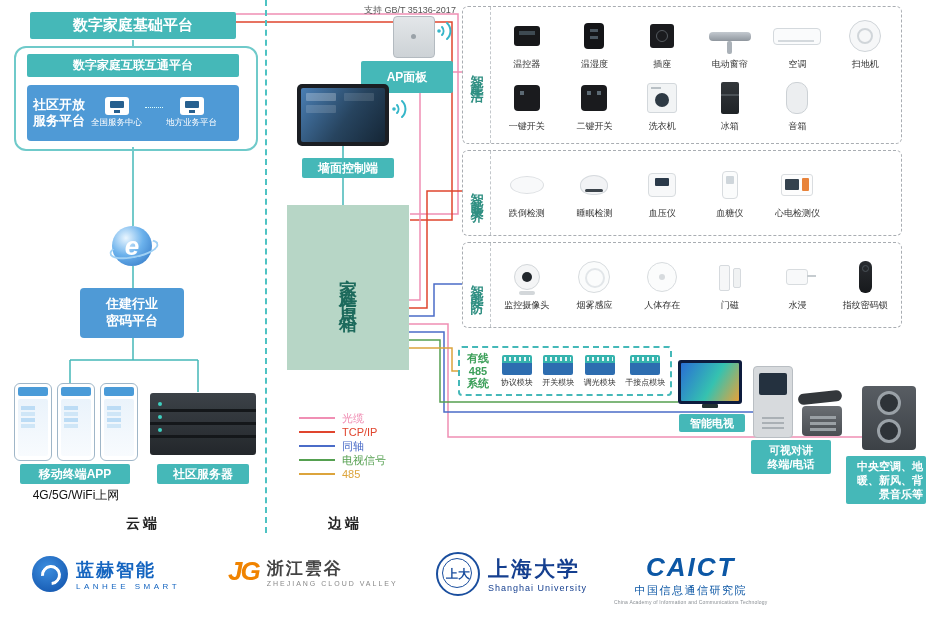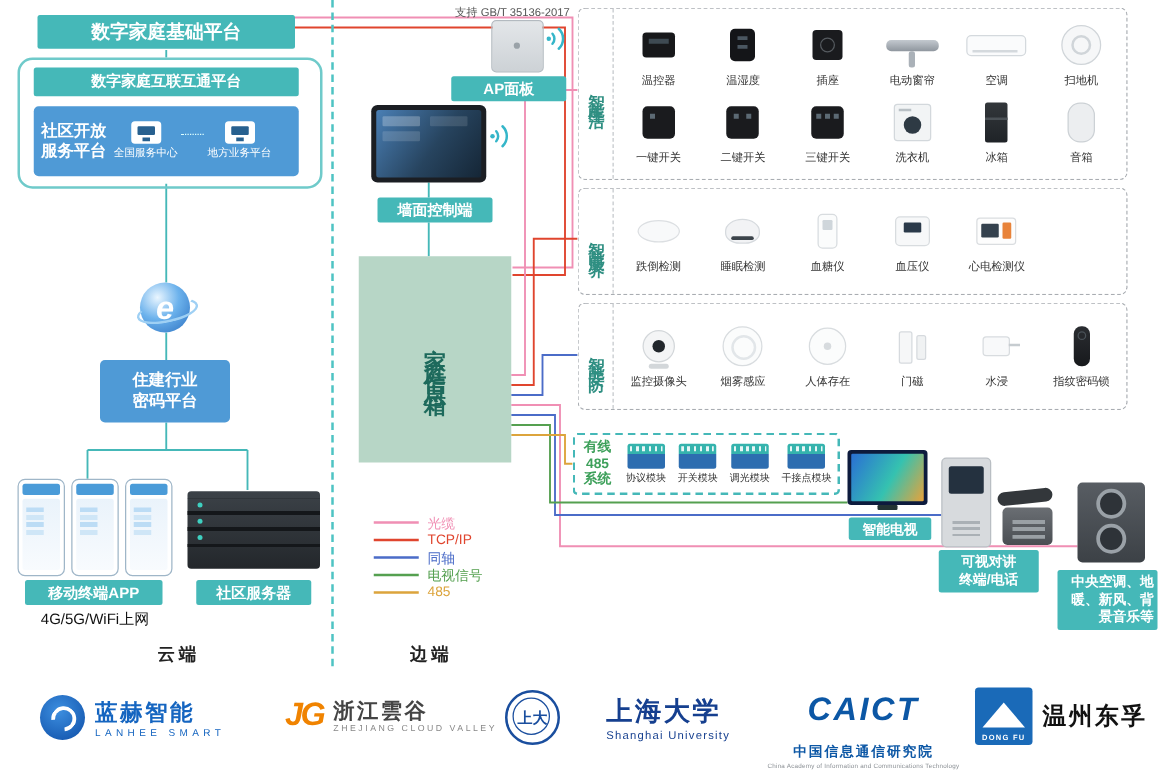--- a/index.html
+++ b/index.html
@@ -42,21 +42,21 @@
       background:repeating-linear-gradient(180deg,transparent 0 10px,#14171a 10px 13px);}
   #server::before{content:"";position:absolute;left:8px;top:9px;width:4px;height:4px;border-radius:50%;background:#3ed0c0;box-shadow:0 13px 0 #3ed0c0,0 26px 0 #3ed0c0;z-index:1;}
   #server-label{left:157px;top:464px;width:92px;height:20px;font-size:12px;}
   #cloud-zone{left:126px;top:515px;}
   #divider{position:absolute;left:265px;top:0;height:533px;border-left:2px dashed #4ec3c3;z-index:1;}
   
   #standard-note{position:absolute;left:364px;top:4px;font-size:9px;color:#555;z-index:2;}
   #ap-panel{position:absolute;left:393px;top:16px;width:40px;height:40px;background:linear-gradient(#e3e6e9,#cdd2d6);border:1px solid #b3bac0;border-radius:4px;z-index:2;}
   #ap-panel::after{content:"";position:absolute;left:17px;top:17px;width:5px;height:5px;border-radius:50%;background:#9aa2a8;}
   .wifi{position:absolute;z-index:2;}
-  #ap-label{left:361px;top:61px;width:92px;height:20px;font-size:12px;}
+  #ap-label{left:361px;top:61px;width:92px;height:32px;font-size:12px;}
   #wall-control{position:absolute;left:297px;top:84px;width:92px;height:62px;background:#1b1e23;border-radius:5px;z-index:2;padding:4px;box-sizing:border-box;}
   #wall-control .screen{width:100%;height:100%;border-radius:2px;background:linear-gradient(125deg,#4a7fb5,#27445f 55%,#152636);position:relative;}
   #wall-control .screen::after{content:"";position:absolute;left:5px;top:5px;width:30px;height:8px;background:rgba(255,255,255,.25);border-radius:1px;box-shadow:0 12px 0 rgba(255,255,255,.15),38px 0 0 rgba(255,255,255,.12);}
   #wall-label{left:302px;top:158px;width:92px;height:20px;font-size:12px;}
   #info-box{position:absolute;left:287px;top:205px;width:122px;height:165px;background:#b7d6c6;z-index:2;
             display:flex;align-items:center;justify-content:center;}
   #info-box .vtext{writing-mode:vertical-rl;text-orientation:upright;letter-spacing:9px;
             font-size:18px;font-weight:bold;color:#1d6a5c;}
   #legend{position:absolute;left:299px;top:411px;z-index:2;}
   .legend-row{display:flex;align-items:center;height:14px;}
@@ -157,29 +157,29 @@
   .logo{position:absolute;display:flex;align-items:center;z-index:2;}
   #logo-lanhee{left:32px;top:556px;}
   .lanhee-icon{width:36px;height:36px;border-radius:50%;background:radial-gradient(circle at 42% 35%,#3d8fe0,#0d4da6);position:relative;margin-right:8px;}
   .lanhee-icon::after{content:"";position:absolute;left:9px;top:9px;width:14px;height:14px;border:3px solid #fff;border-radius:50%;border-bottom-color:transparent;transform:rotate(40deg);}
   .lanhee-name{font-size:18px;font-weight:bold;color:#1565c0;letter-spacing:2px;}
   .lanhee-sub{font-size:8px;color:#1565c0;letter-spacing:3.5px;}
   #logo-cloudvalley{left:228px;top:556px;}
   .cv-icon{font-size:26px;font-weight:900;font-style:italic;color:#f08300;margin-right:8px;letter-spacing:-2px;}
   .cv-name{font-size:17px;color:#444;font-weight:bold;letter-spacing:2px;font-family:"Liberation Serif","DejaVu Serif",serif;}
   .cv-sub{font-size:7px;color:#888;letter-spacing:2px;}
-  #logo-shu{left:404px;top:552px;gap:29px;}
+  #logo-shu{left:436px;top:552px;}
   .shu-icon{width:40px;height:40px;border:2px solid #1a4e9e;border-radius:50%;position:relative;margin-right:8px;display:flex;align-items:center;justify-content:center;}
   .shu-icon::after{content:"";position:absolute;left:4px;top:4px;width:28px;height:28px;border:1px solid #1a4e9e;border-radius:50%;}
   .shu-glyph{font-size:12px;color:#1a4e9e;font-weight:bold;}
   .shu-name{font-size:21px;font-weight:bold;color:#153f8f;font-family:"Liberation Serif","DejaVu Serif",serif;letter-spacing:2px;}
   .shu-sub{font-size:9px;color:#153f8f;letter-spacing:1px;}
   #logo-caict{left:614px;top:554px;flex-direction:column;align-items:center;}
   .caict-name{font-size:26px;font-weight:900;color:#0c57a5;letter-spacing:2px;font-style:italic;line-height:1;}
-  .caict-sub{font-size:11px;color:#0c57a5;font-weight:bold;letter-spacing:1.5px;margin-top:14px;}
+  .caict-sub{font-size:11px;color:#0c57a5;font-weight:normal;letter-spacing:1.5px;margin-top:3px;}
   .caict-sub-en{font-size:5px;color:#8a8f94;margin-top:1px;letter-spacing:.2px;}
   #logo-dongfu{left:780px;top:550px;}
   .df-icon{width:46px;height:46px;background:#1a6ab8;border-radius:3px;position:relative;margin-right:8px;overflow:hidden;}
   .df-icon::before{content:"";position:absolute;left:6px;top:12px;border-left:17px solid transparent;border-right:17px solid transparent;border-bottom:20px solid #fff;}
   .df-mark{position:absolute;left:0;bottom:2px;width:100%;text-align:center;font-size:6px;color:#fff;letter-spacing:1px;font-weight:bold;}
   .df-name{font-size:19px;color:#111;font-weight:bold;font-family:"Liberation Serif","DejaVu Serif",serif;letter-spacing:2px;}
 </style>
 </head>
 <body>
 
@@ -356,26 +356,20 @@
           <div class="dlabel">一键开关</div>
         </div>
         <div class="device">
           <div class="dimg">
             <div class="shape i-switch-2"></div>
           </div>
           <div class="dlabel">二键开关</div>
         </div>
         <div class="device">
           <div class="dimg">
-            <div class="shape i-switch-3"></div>
-          </div>
-          <div class="dlabel">三键开关</div>
-        </div>
-        <div class="device">
-          <div class="dimg">
             <div class="shape i-washer"></div>
           </div>
           <div class="dlabel">洗衣机</div>
         </div>
         <div class="device">
           <div class="dimg">
             <div class="shape i-fridge"></div>
           </div>
           <div class="dlabel">冰箱</div>
         </div>
@@ -397,29 +391,29 @@
           <div class="dlabel">跌倒检测</div>
         </div>
         <div class="device">
           <div class="dimg">
             <div class="shape i-sleep-monitor"></div>
           </div>
           <div class="dlabel">睡眠检测</div>
         </div>
         <div class="device">
           <div class="dimg">
+            <div class="shape i-bp-monitor"></div>
+          </div>
+          <div class="dlabel">血压仪</div>
+        </div>
+        <div class="device">
+          <div class="dimg">
             <div class="shape i-glucose-meter"></div>
           </div>
           <div class="dlabel">血糖仪</div>
-        </div>
-        <div class="device">
-          <div class="dimg">
-            <div class="shape i-bp-monitor"></div>
-          </div>
-          <div class="dlabel">血压仪</div>
         </div>
         <div class="device">
           <div class="dimg">
             <div class="shape i-ecg-monitor"></div>
           </div>
           <div class="dlabel">心电检测仪</div>
         </div>
       </div>
   </div>
   <div class="section" style="top:242px;height:86px;">
@@ -534,20 +528,14 @@
       <div class="shu-sub">Shanghai University</div>
     </div>
   </div>
 
   <div class="logo" id="logo-caict">
     <div class="caict-name">CAICT</div>
     <div class="caict-sub">中国信息通信研究院</div>
     <div class="caict-sub-en">China Academy of Information and Communications Technology</div>
   </div>
 
-  <div class="logo" id="logo-dongfu">
-    <div class="df-icon">
-      <div class="df-mark">DONG FU</div>
-    </div>
-    <div class="df-name">温州东孚</div>
-  </div>
 
 </div>
 
 </body></html>

